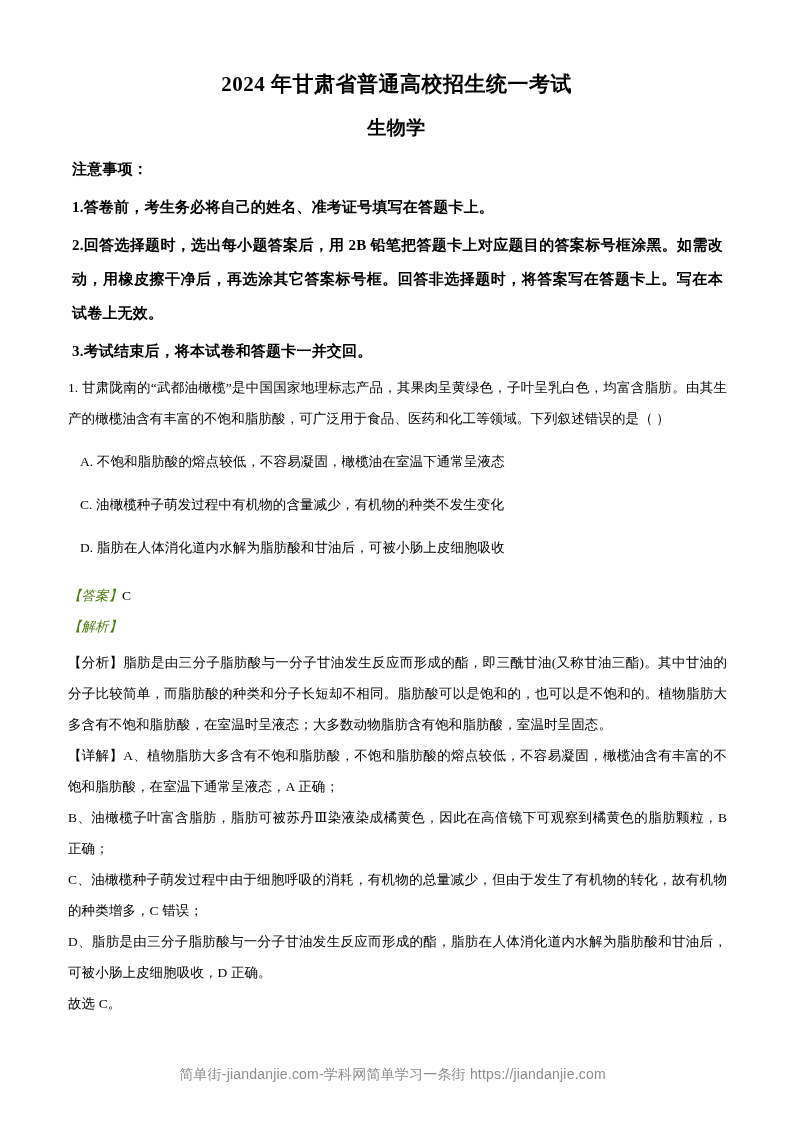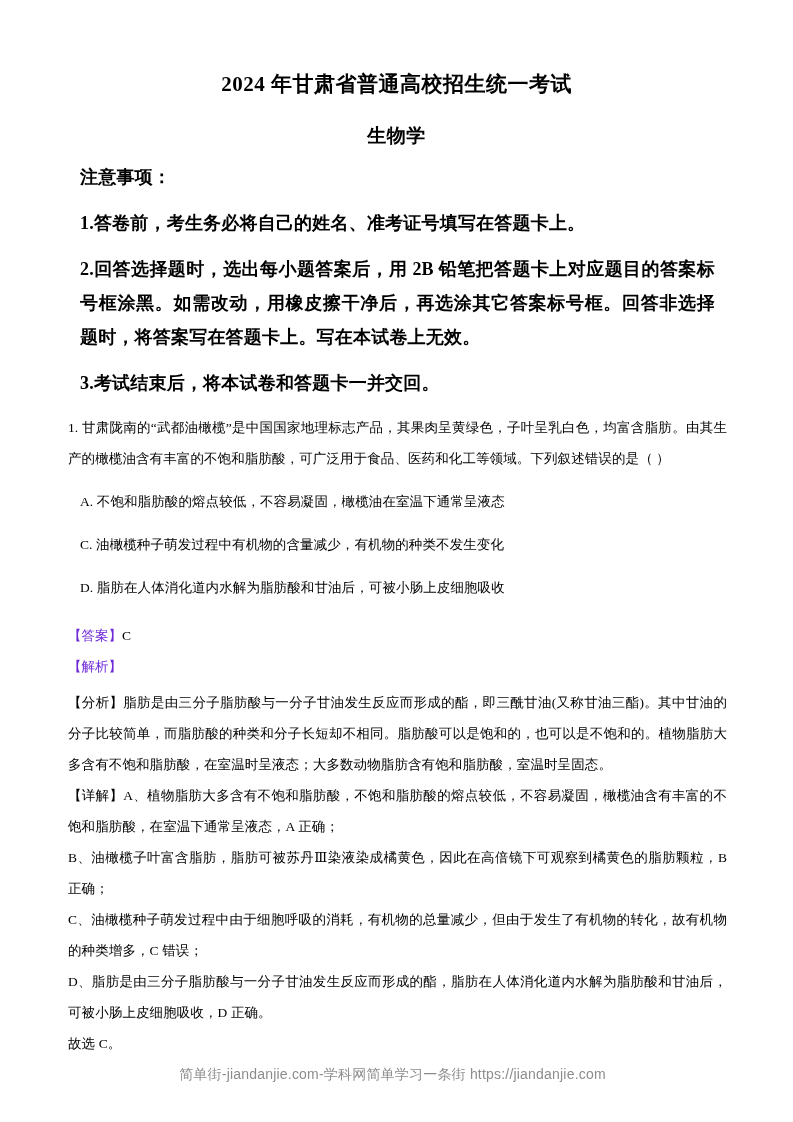--- a/index.html
+++ b/index.html
@@ -32,42 +32,42 @@
     position: absolute;
     left: 0;
     right: 0;
     top: 70px;
   }
   .doc-subtitle {
     text-align: center;
     font-size: 19px;
     font-weight: bold;
     letter-spacing: 0.5px;
-    margin: 16px;
+    margin: 8px;
     position: absolute;
     left: 0;
     right: 0;
     top: 107px;
   }
 
   
   .content {
     position: absolute;
     left: 68px;
     top: 148px;
     width: 659px;
   }
 
   .notice-line {
-    font-size: 18px;
+    font-size: 15px;
     font-weight: bold;
     line-height: 34px;
     text-align: justify;
     text-justify: inter-ideograph;
-    margin: 12px;
+    margin: 4px;
     letter-spacing: 0.2px;
   }
 
   .section-head {
     font-size: 14.5px;
     font-weight: bold;
     line-height: 34px;
     text-align: justify;
     text-justify: inter-ideograph;
     margin: 0;
@@ -89,21 +89,22 @@
     margin: 12px;
     letter-spacing: 0.1px;
   }
 
   .tag-line {
     font-size: 13.5px;
     line-height: 31px;
     margin: 0;
   }
   .tag-blue {
-    color: #6d28d9;
+    color: #4d7c0f;
+    font-style: italic;
   }
   .tag-val {
     color: #000000;
   }
 
   .exp-para {
     font-size: 13.5px;
     line-height: 31px;
     text-align: justify;
     text-justify: inter-ideograph;

